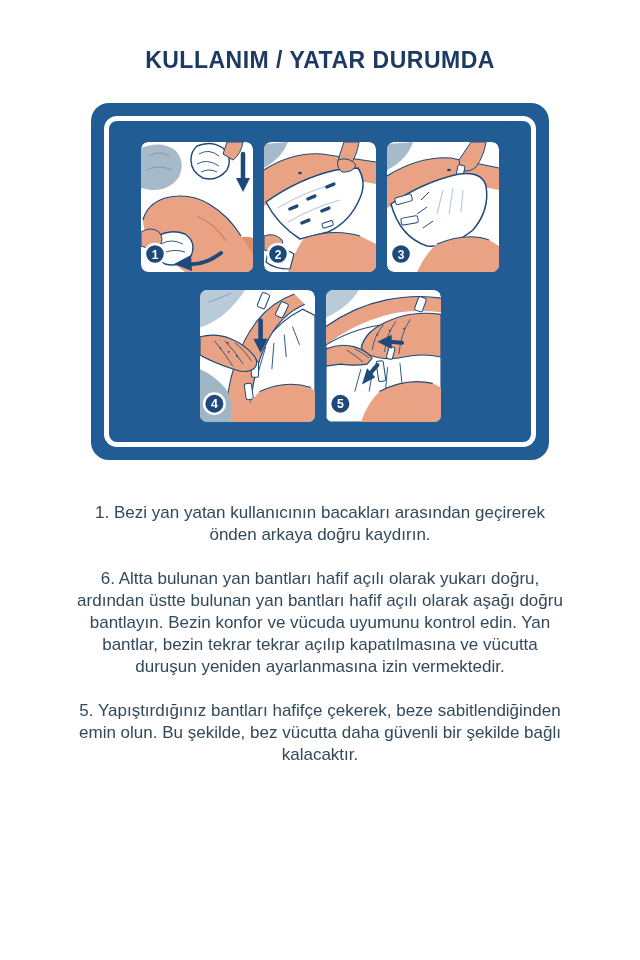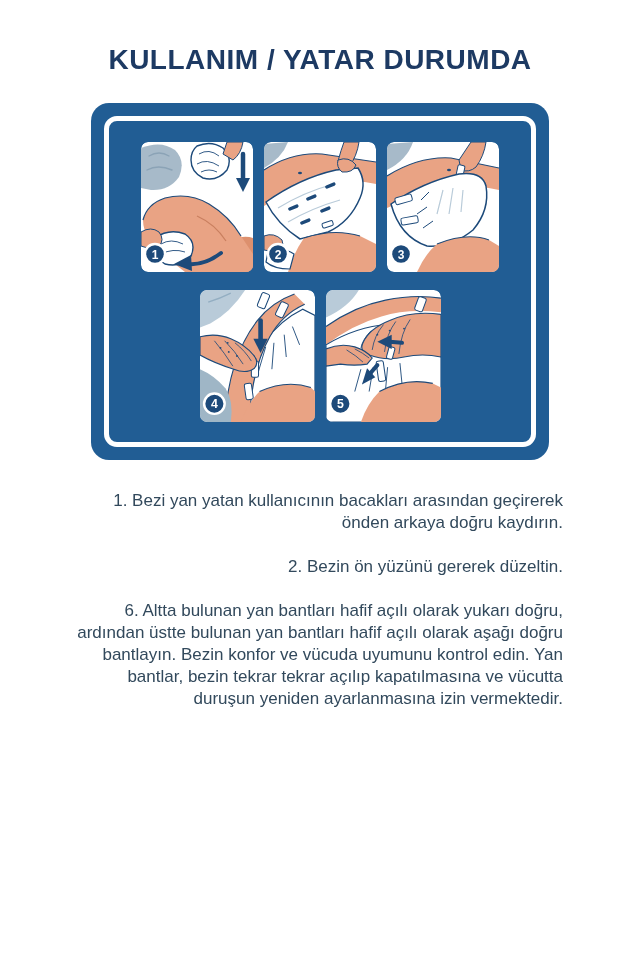--- a/index.html
+++ b/index.html
@@ -2,39 +2,39 @@
 <html><head>
 <meta charset="utf-8">
 <style>
   * { margin:0; padding:0; box-sizing:border-box; }
   html,body { background:#ffffff; }
   .page {
     width:640px; height:960px; margin:0 auto; background:#ffffff;
     font-family:"Liberation Sans", sans-serif; overflow:hidden; position:relative;
   }
   .title {
-    padding-top:44px; text-align:center; font-size:28px; line-height:32px;
+    padding-top:44px; text-align:center; font-size:23px; line-height:32px;
     font-weight:700; color:#1d3a63; letter-spacing:0.5px;
   }
   .panel {
     width:458px; height:357px; margin:27px auto 0; background:#215d94;
     border-radius:18px; position:relative;
   }
   .panel-border {
     position:absolute; left:13px; top:13px; right:13px; bottom:13px;
     border:5px solid #ffffff; border-radius:13px; pointer-events:none;
   }
   .rows {
     position:absolute; left:0; top:0; right:0; bottom:0;
     display:flex; flex-direction:column; align-items:center; padding-top:39px; gap:18px;
   }
   .row { display:flex; gap:11px; justify-content:center; }
   .step-card svg { display:block; border-radius:7px; }
   .instructions {
-    width:486px; margin:30px auto 0; text-align:right;
+    width:486px; margin:42px auto 0; text-align:center;
     color:#32495c; font-size:17px; line-height:22px; font-weight:500;
   }
   .instructions p { margin:0 0 22px; }
   .badge-num {
     font-family:"Liberation Sans", sans-serif; font-weight:700; font-size:12px;
   }
 </style>
 </head>
 <body>
 
@@ -251,17 +251,17 @@
           </svg>
         </div>
       </div>
 
     </div>
     <div class="panel-border"></div>
   </div>
 
   <div class="instructions">
     <p>1. Bezi yan yatan kullanıcının bacakları arasından geçirerek önden arkaya doğru kaydırın.</p>
-    <p>2. Bezin ön yüzünü gererek düzeltin.</p>
     <p>6. Altta bulunan yan bantları hafif açılı olarak yukarı doğru, ardından üstte bulunan yan bantları hafif açılı olarak aşağı doğru bantlayın. Bezin konfor ve vücuda uyumunu kontrol edin. Yan bantlar, bezin tekrar tekrar açılıp kapatılmasına ve vücutta duruşun yeniden ayarlanmasına izin vermektedir.</p>
+    <p>5. Yapıştırdığınız bantları hafifçe çekerek, beze sabitlendiğinden emin olun. Bu şekilde, bez vücutta daha güvenli bir şekilde bağlı kalacaktır.</p>
   </div>
 
 </div>
 
 </body></html>

